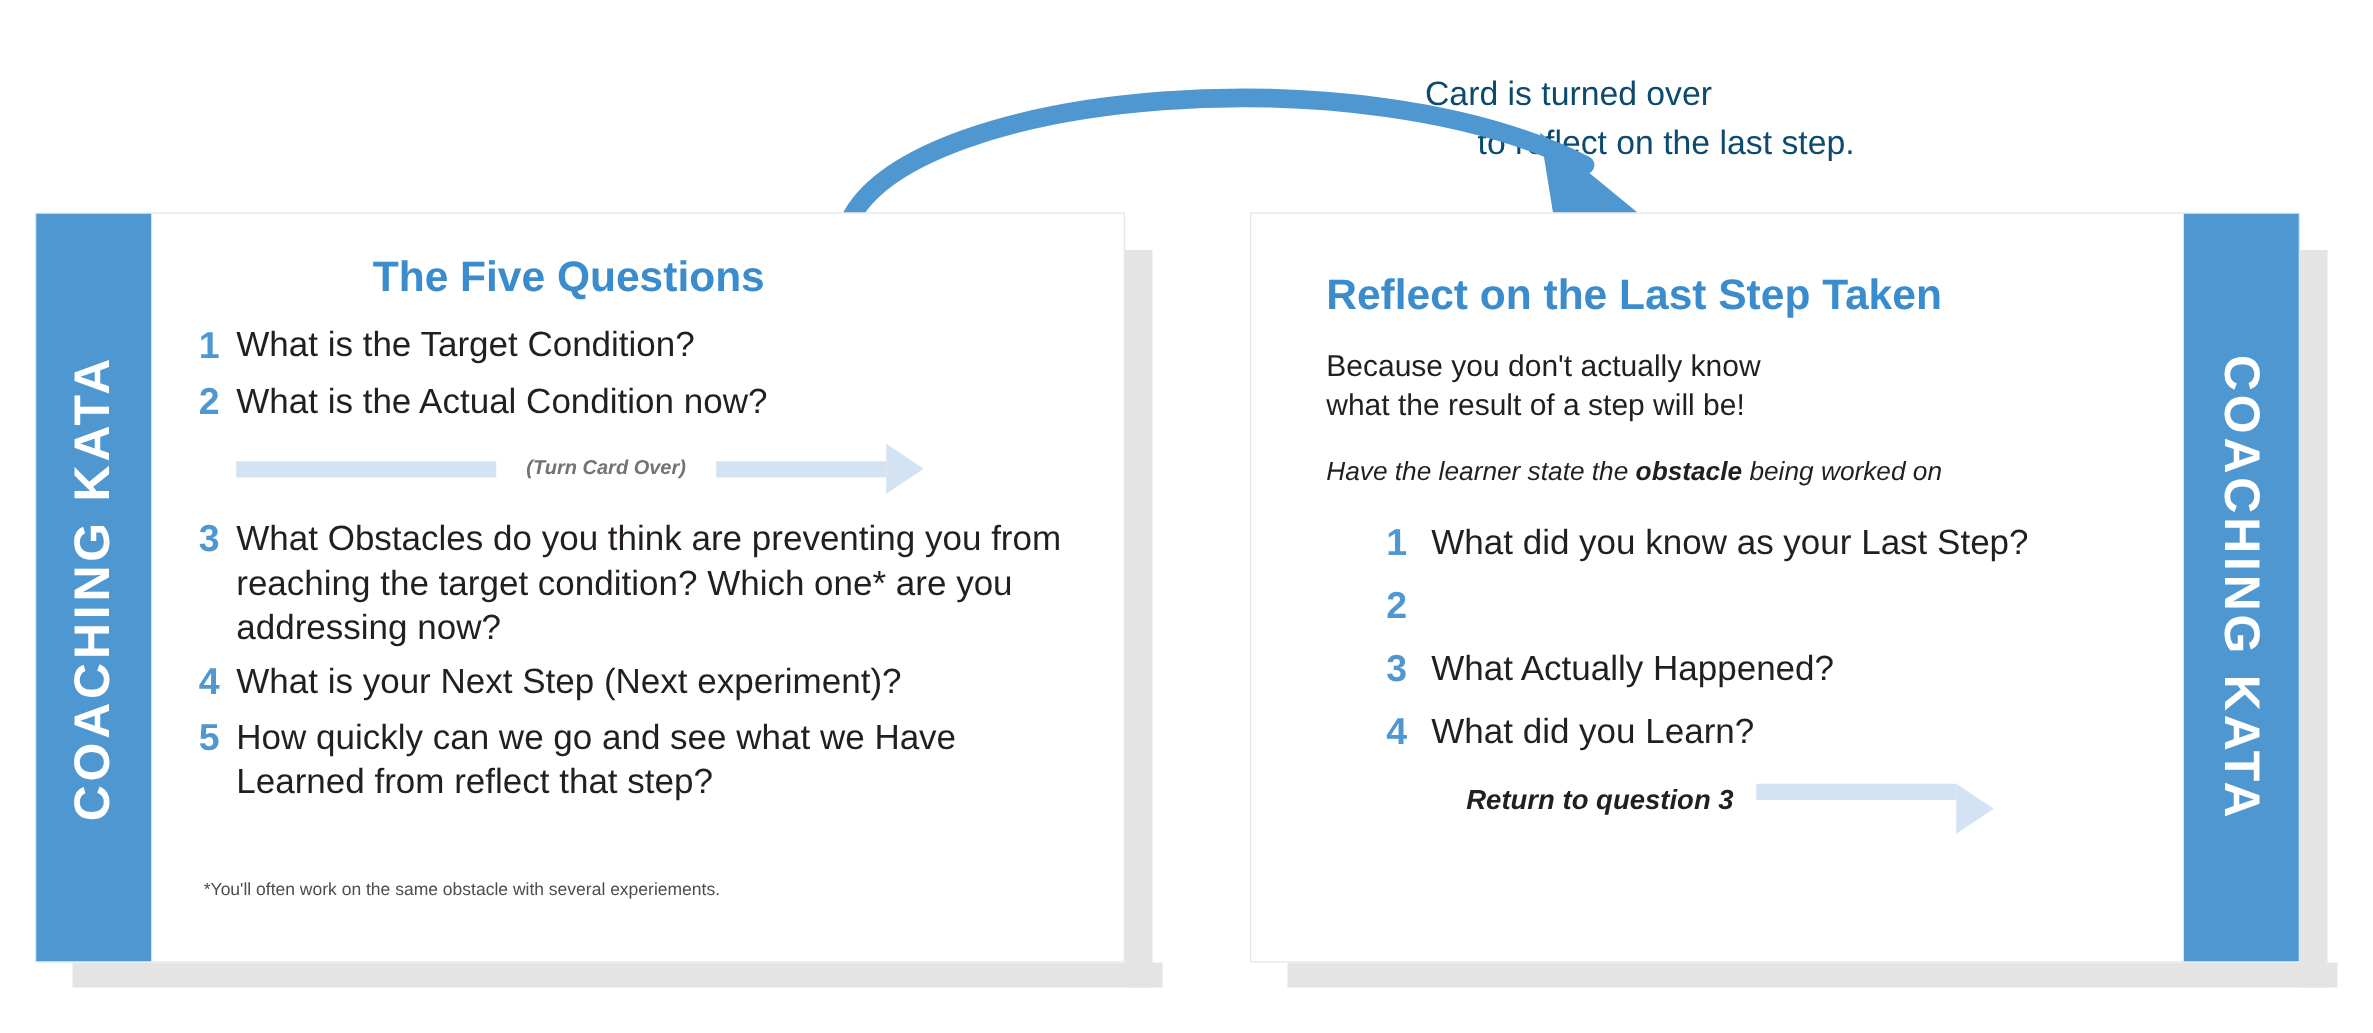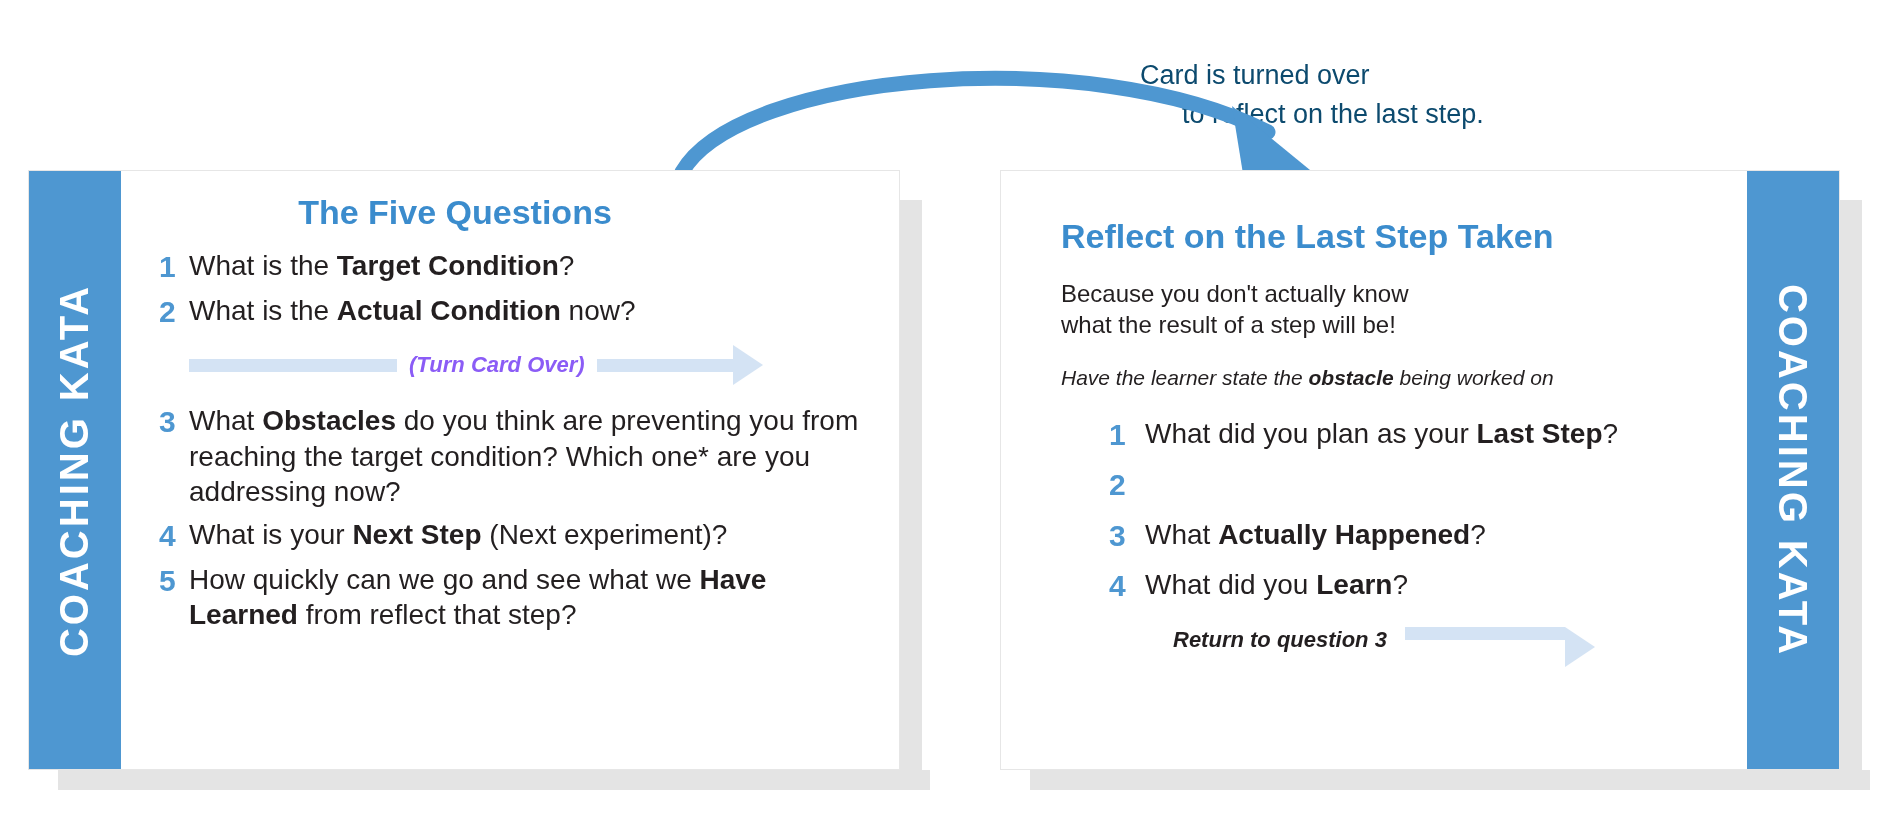--- a/index.html
+++ b/index.html
@@ -86,59 +86,60 @@
     padding: 22px 28px 0 38px;
     box-sizing: border-box;
     color: #231f20;
   }
   #left-title {
     color: #3b8ccd;
     font-size: 34px;
     font-weight: bold;
     text-align: center;
     padding-right: 120px;
+    margin-top: 10px;
   }
   .qlist { margin-top: 16px; }
   .q {
     display: flex;
     align-items: flex-start;
     margin-bottom: 7px;
     font-size: 28px;
     line-height: 1.27;
   }
   .q .num {
     color: #4e97d1;
     font-weight: bold;
     font-size: 30px;
     width: 30px;
     flex: 0 0 30px;
     text-align: left;
   }
   .q .txt { flex: 1; }
-  .q .txt b { font-weight: bold; text-align: center; }
+  .q .txt b { font-weight: normal; text-align: center; }
 
   
   #turn-row {
     display: flex;
     align-items: center;
     margin: 14px 0 18px 30px;
     width: 660px;
   }
   .bar-seg {
     height: 13px;
     background: #d4e3f4;
   }
   #turn-row .seg-left  { width: 208px; }
   #turn-row .seg-right { width: 136px; }
   #turn-row .turn-label {
-    font-size: 22px;
+    font-size: 16px;
     font-style: italic;
     font-weight: bold;
-    color: #8b5cf6;
-    padding: 0 12px;
+    color: #737373;
+    padding: 0 24px;
     white-space: nowrap;
   }
   .arrow-head {
     width: 0; height: 0;
     border-top: 20px solid transparent;
     border-bottom: 20px solid transparent;
     border-left: 30px solid #d4e3f4;
   }
 
   #footnote {
@@ -243,37 +244,38 @@
         <div class="q">
           <div class="num">4</div>
           <div class="txt"><span>What is your </span><b>Next Step</b><span> (Next experiment)?</span></div>
         </div>
         <div class="q">
           <div class="num">5</div>
           <div class="txt"><span>How quickly can we go and see what we </span><b>Have Learned</b><span> from reflect that step?</span></div>
         </div>
       </div>
 
+    <div id="footnote">*You'll often work on the same obstacle with several experiements.</div>
   </div>
 </div>
 
 <div class="card-shadow" id="shadow-right"></div>
 <div class="card-shadow" id="shadow-right-side"></div>
 <div class="card" id="card-right">
 
   <div id="right-body">
     <div id="right-title">Reflect on the Last Step Taken</div>
     <div id="right-lead">Because you don't actually know
 what the result of a step will be!</div>
     <div id="right-sub"><span>Have the learner state the </span><b>obstacle</b><span> being worked on</span></div>
 
     <div id="right-list">
         <div class="q">
           <div class="num">1</div>
-          <div class="txt"><span>What did you plan as your </span><b>Last Step</b><span>?</span></div>
+          <div class="txt"><span>What did you know as your </span><b>Last Step</b><span>?</span></div>
         </div>
         <div class="q">
           <div class="num">2</div>
         </div>
         <div class="q">
           <div class="num">3</div>
           <div class="txt"><span>What </span><b>Actually Happened</b><span>?</span></div>
         </div>
         <div class="q">
           <div class="num">4</div>

